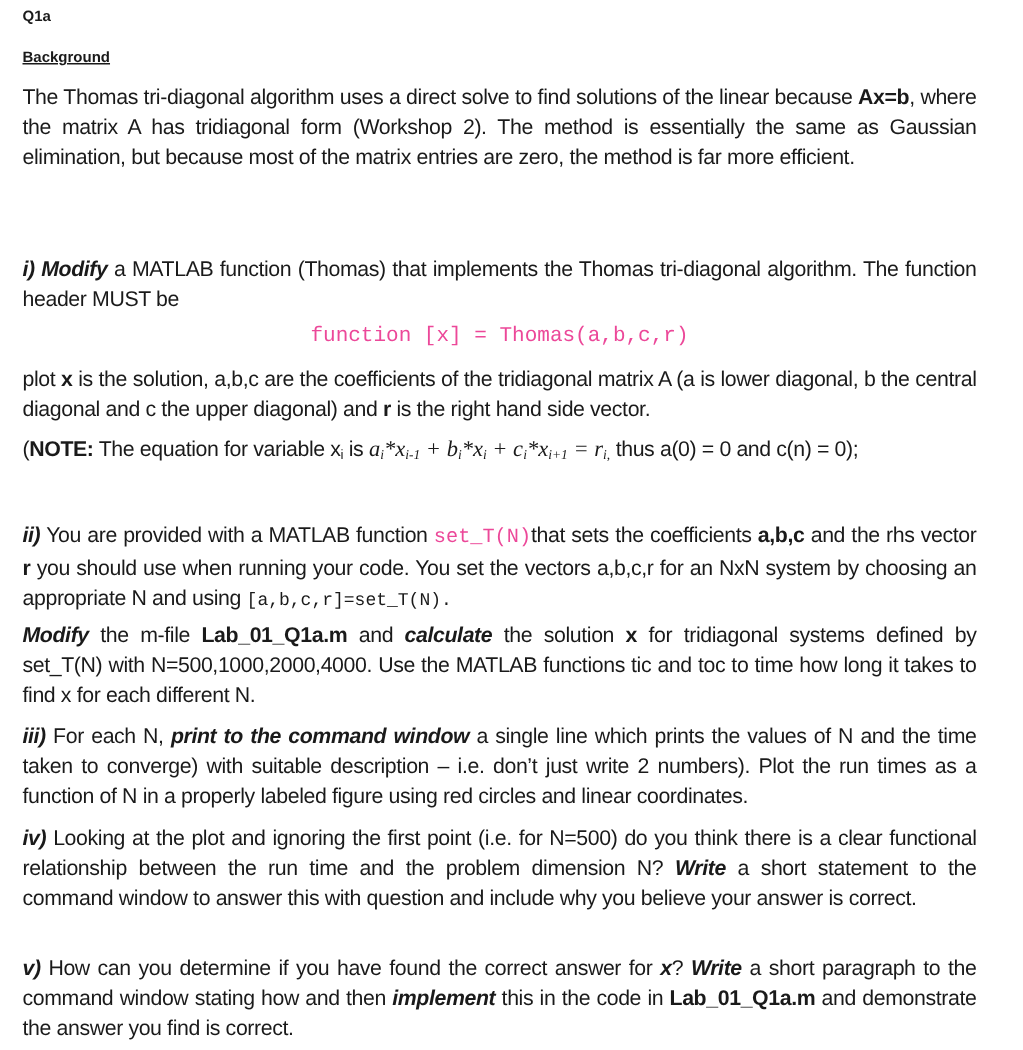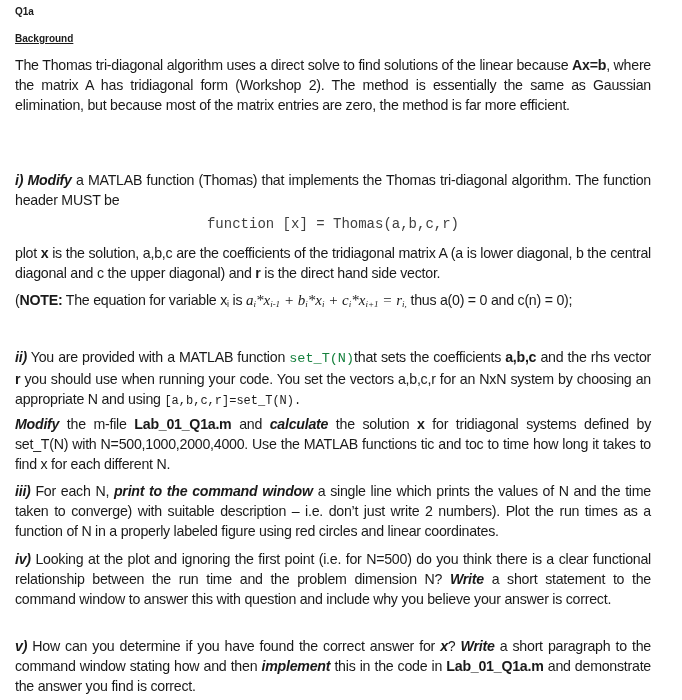--- a/index.html
+++ b/index.html
@@ -38,31 +38,31 @@
     font-weight: bold;
   }
   .underline { text-decoration: underline; }
   .code-center {
     position: absolute;
     left: 0;
     width: 636px;
     text-align: center;
     font-family: "Liberation Mono", monospace;
     font-size: 14px;
-    color: #404040;
+    color: #ec4899;
   }
   .mono {
     font-family: "Liberation Mono", monospace;
     font-size: 12px;
     letter-spacing: 0;
   }
   .mono-blue {
     font-family: "Liberation Mono", monospace;
     font-size: 13.5px;
-    color: #15803d;
+    color: #ec4899;
     letter-spacing: 0;
   }
   .math {
     font-family: "Liberation Serif", serif;
     font-style: italic;
     font-size: 15px;
     letter-spacing: 0;
   }
   .math-op {
     font-family: "Liberation Serif", serif;
@@ -81,21 +81,21 @@
   <div class="heading" style="top:6px;">Q1a</div>
 
   <div class="heading underline" style="top:33px;">Background</div>
 
   <p class="line-block" style="top:55px;margin:0;"><span>The Thomas tri-diagonal algorithm uses a direct solve to find solutions of the linear because </span><b>Ax=b</b><span>, where the matrix A has tridiagonal form (Workshop 2).  The method is essentially the same as Gaussian elimination, but because most of the matrix entries are zero, the method is far more efficient.</span></p>
 
   <p class="line-block" style="top:170px;margin:0;"><span class="bi">i) Modify</span><span> a MATLAB function (Thomas) that implements the Thomas tri-diagonal algorithm.  The function header MUST be</span></p>
 
   <div class="code-center" style="top:216px;">function [x] = Thomas(a,b,c,r)</div>
 
-  <p class="line-block" style="top:243px;margin:0;"><span>plot </span><b>x</b><span> is the solution, a,b,c are the coefficients of the tridiagonal matrix A (a is lower diagonal, b the central diagonal and c the upper diagonal)  and </span><b>r</b><span> is the direct hand side vector.</span></p>
+  <p class="line-block" style="top:243px;margin:0;"><span>plot </span><b>x</b><span> is the solution, a,b,c are the coefficients of the tridiagonal matrix A (a is lower diagonal, b the central diagonal and c the upper diagonal)  and </span><b>r</b><span> is the right hand side vector.</span></p>
 
   <p class="line-block" style="top:290px;margin:0;text-align:left;"><span>(</span><b>NOTE:</b><span> The equation for variable x</span><sub>i</sub><span> is </span><span class="math"><span>a</span><sub>i</sub><span>*x</span><sub>i-1</sub><span class="math-op"> + </span><span>b</span><sub>i</sub><span>*x</span><sub>i</sub><span class="math-op"> + </span><span>c</span><sub>i</sub><span>*x</span><sub>i+1</sub><span class="math-op"> = </span><span>r</span><sub>i,</sub></span><span>  thus a(0) = 0 and c(n) = 0);</span></p>
 
   <p class="line-block" style="top:347px;margin:0;"><span class="bi">ii)</span><span> You are provided with a MATLAB function </span><span class="mono-blue">set_T(N)</span><span>that sets the coefficients </span><b>a,b,c</b><span> and the rhs vector </span><b>r</b><span> you should use when running your code.  You set the vectors a,b,c,r for an NxN system by choosing an appropriate N and using </span><span class="mono">[a,b,c,r]=set_T(N).</span></p>
 
   <p class="line-block" style="top:414px;margin:0;"><span class="bi">Modify</span><span> the m-file </span><b>Lab_01_Q1a.m</b><span> and </span><span class="bi">calculate</span><span> the solution </span><b>x</b><span> for tridiagonal systems defined by set_T(N) with N=500,1000,2000,4000.   Use the MATLAB functions tic and toc to time how long it takes to find x for each different N.</span></p>
 
   <p class="line-block" style="top:481px;margin:0;"><span class="bi">iii)</span><span> For each N, </span><span class="bi">print to the command window</span><span> a single line which prints the values of N and the time taken to converge) with suitable description – i.e. don’t just write 2 numbers).   Plot the run times as a function of N in a properly labeled figure using red circles and linear coordinates.</span></p>
 
   <p class="line-block" style="top:549px;margin:0;"><span class="bi">iv)</span><span>  Looking at the plot and ignoring the first point (i.e. for N=500) do you think there is a clear functional relationship between the run time and the problem dimension N?   </span><span class="bi">Write</span><span> a short statement to the command window to answer this with question and include why you believe your answer is correct.</span></p>

